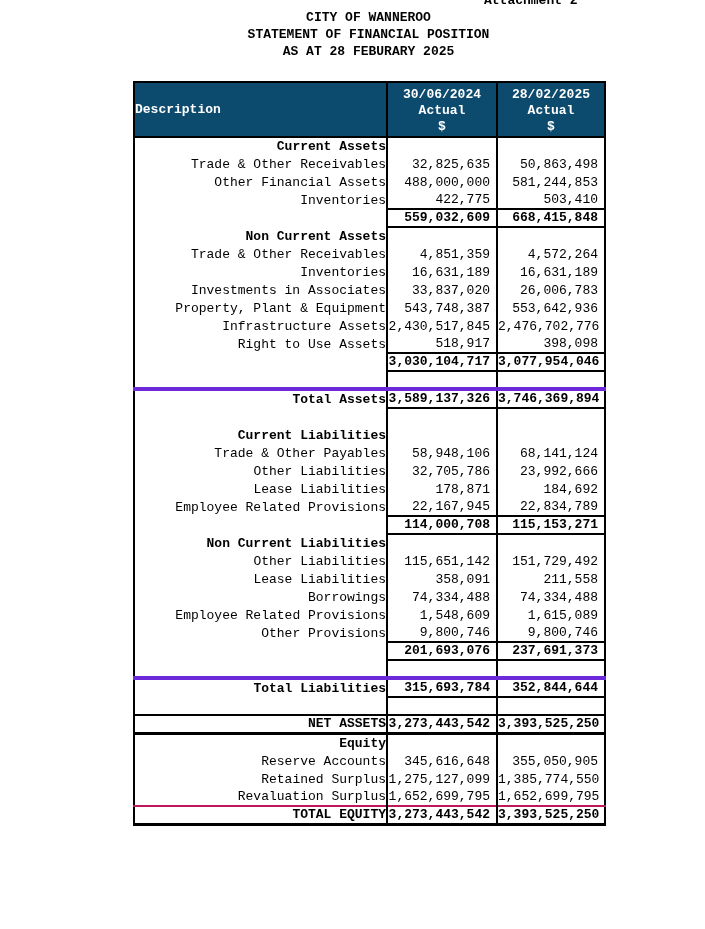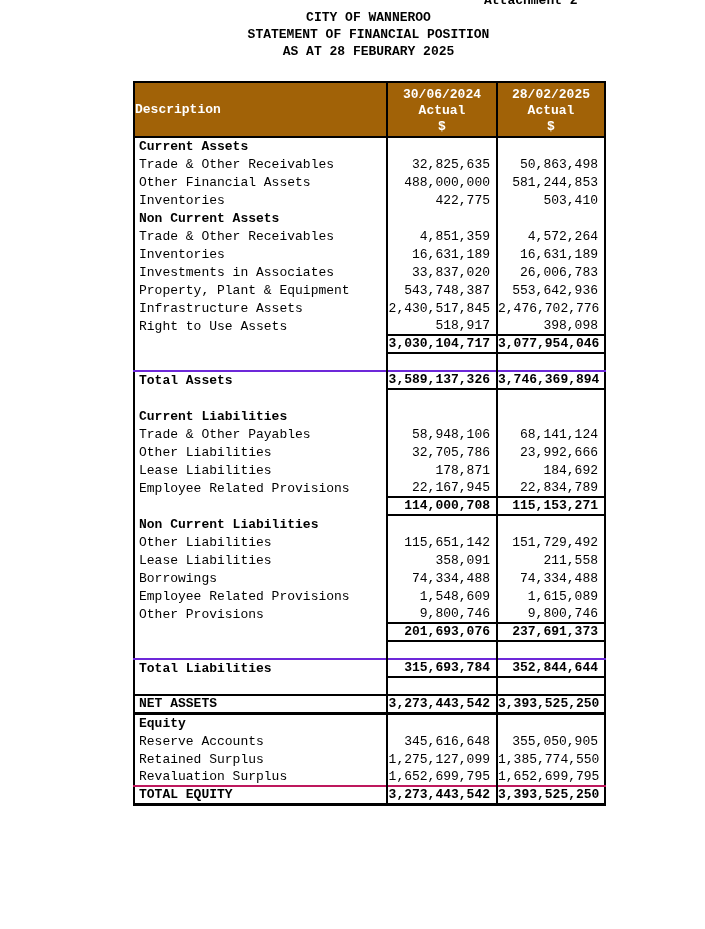--- a/index.html
+++ b/index.html
@@ -32,52 +32,52 @@
     margin: 21px 0 0 117px;
     width: 471px;
     border-collapse: collapse;
     table-layout: fixed;
     font-size: 13px;
   }
   table.fin, table.fin th, table.fin td { box-sizing: border-box; }
   table.fin { border: 2.5px solid #000; border-bottom-width: 3px; }
 
   thead th {
-    background: #a16207;
+    background: #0c4a6e;
     color: #ffffff;
     font-size: 13px;
     font-weight: bold;
     border: 2px solid #000;
     border-bottom-width: 2.5px;
     height: 55px;
     padding: 0;
   }
   thead th.desc { vertical-align: middle; text-align: left; }
   thead th.colh { vertical-align: top; text-align: center; line-height: 16px; padding-top: 4px; }
 
   tbody td {
     height: 18px;
     padding: 0 0 1px 0;
     vertical-align: bottom;
     line-height: 15px;
     overflow: hidden;
     white-space: nowrap;
   }
-  tbody td.lbl { padding-left: 4px; border-right: 2px solid #000; }
+  tbody td.lbl { padding-left: 4px; border-right: 2px solid #000; text-align: right; }
   tbody td.n1  { border-right: 2px solid #000; }
   tbody td.n1, tbody td.n2 { text-align: right; padding-right: 6px; }
 
   tr.section td.lbl { font-weight: bold; }
 
   tr.subtotal td.n1, tr.subtotal td.n2 {
     border-top: 2px solid #000;
     border-bottom: 2px solid #000;
     font-weight: bold;
   }
-  tr.total td { border-top: 2px solid #6d28d9; font-weight: bold; }
+  tr.total td { border-top: 4px solid #6d28d9; font-weight: bold; }
   tr.total td.n1, tr.total td.n2 { border-bottom: 2px solid #000; }
 
   tr.net td {
     border-top: 2px solid #000;
     border-bottom: 3px solid #000;
     font-weight: bold;
   }
   tr.grand td { border-top: 2px solid #be185d; font-weight: bold; }
 </style>
 </head>
@@ -128,20 +128,25 @@
         <tr class="item">
           <td class="lbl">Other Financial Assets</td>
           <td class="n1">488,000,000</td>
           <td class="n2">581,244,853</td>
         </tr>
         <tr class="item">
           <td class="lbl">Inventories</td>
           <td class="n1">422,775</td>
           <td class="n2">503,410</td>
         </tr>
+        <tr class="subtotal">
+          <td class="lbl">&nbsp;</td>
+          <td class="n1">559,032,609</td>
+          <td class="n2">668,415,848</td>
+        </tr>
         <tr class="section">
           <td class="lbl">Non Current Assets</td>
           <td class="n1"></td>
           <td class="n2"></td>
         </tr>
         <tr class="item">
           <td class="lbl">Trade &amp; Other Receivables</td>
           <td class="n1">4,851,359</td>
           <td class="n2">4,572,264</td>
         </tr>

